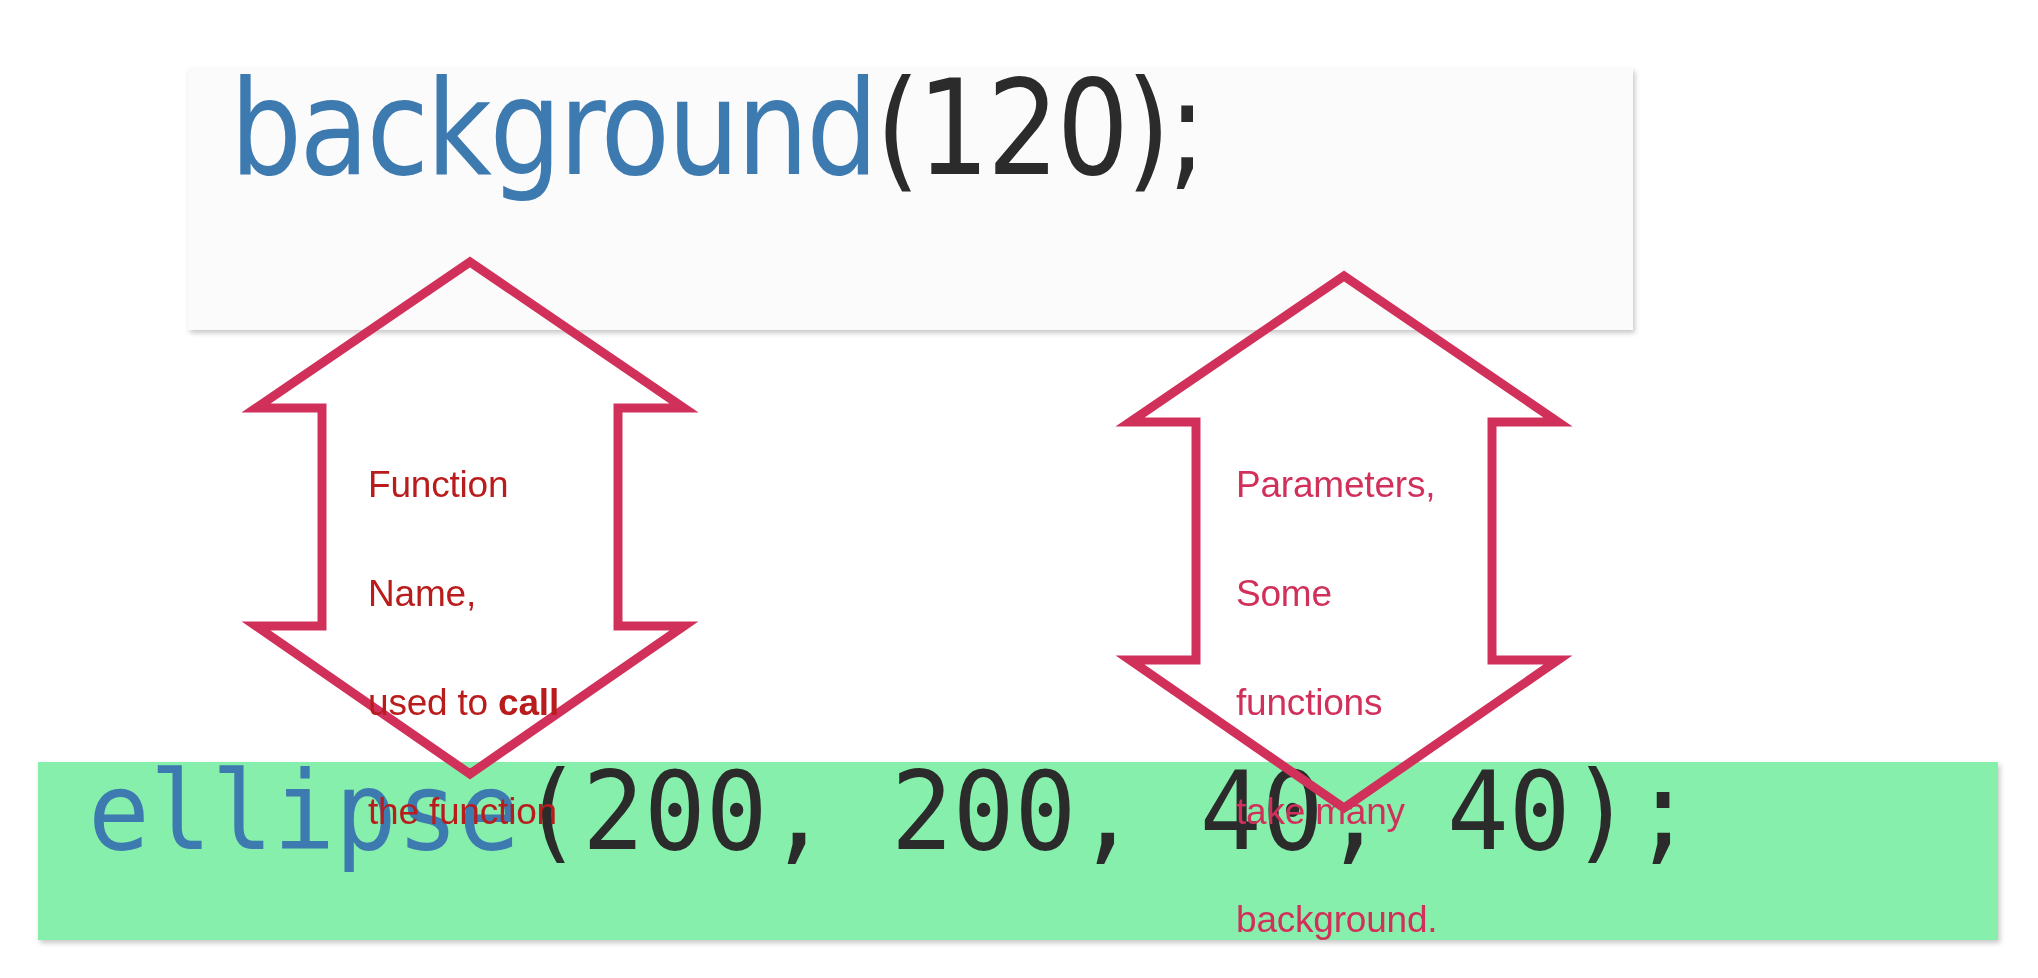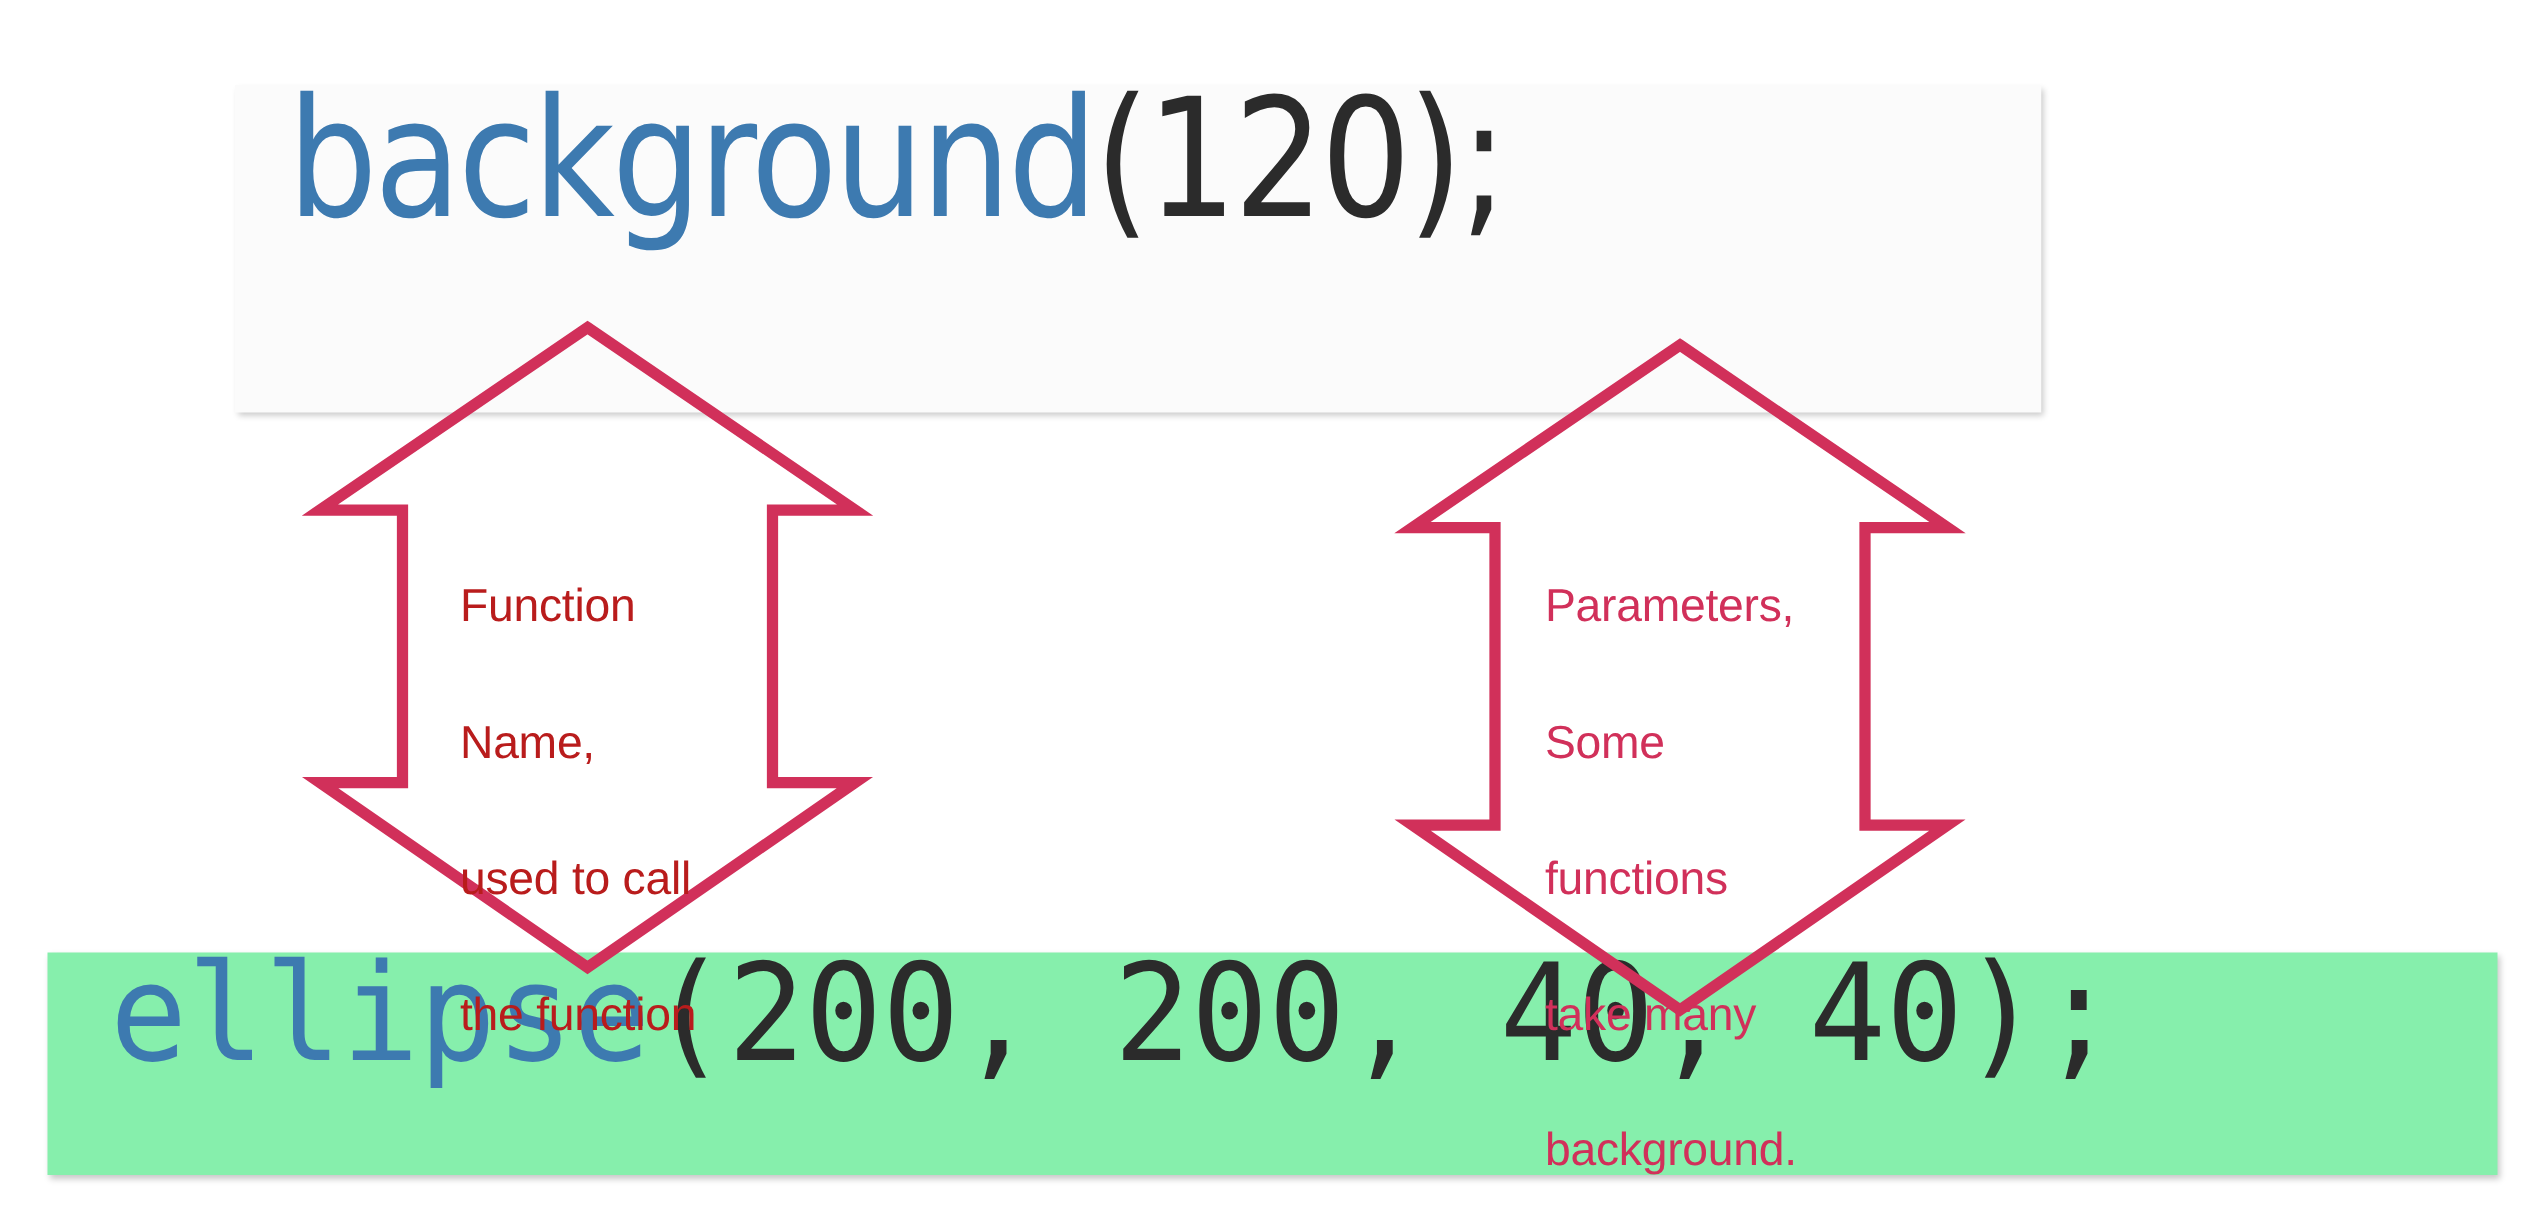--- a/index.html
+++ b/index.html
@@ -99,21 +99,21 @@
     color: #d1305a;
     font-family: "Liberation Sans", sans-serif;
     font-size: 37px;
     line-height: 1.47;
     white-space: pre-line;
     letter-spacing: -0.2px;
   }
   #annot-left  { left: 368px;  top: 404px; width: 300px; }
   #annot-right { left: 1236px; top: 404px; width: 300px; }
 
-  .annot b { font-weight: normal; }
+  .annot b { font-weight: bold; }
 </style>
 </head>
 <body style="background: rgb(255, 255, 255);">
 
 <div id="stage">
 
   <div class="code-box" id="code-box-top" style="background: rgb(251, 251, 251);">
     <span class="code-top-text"><span class="tok-fn" style="color: rgb(61, 122, 176);">background</span><span class="tok-punc" style="color: rgb(43, 43, 43);">(120);</span></span>
   </div>
 

